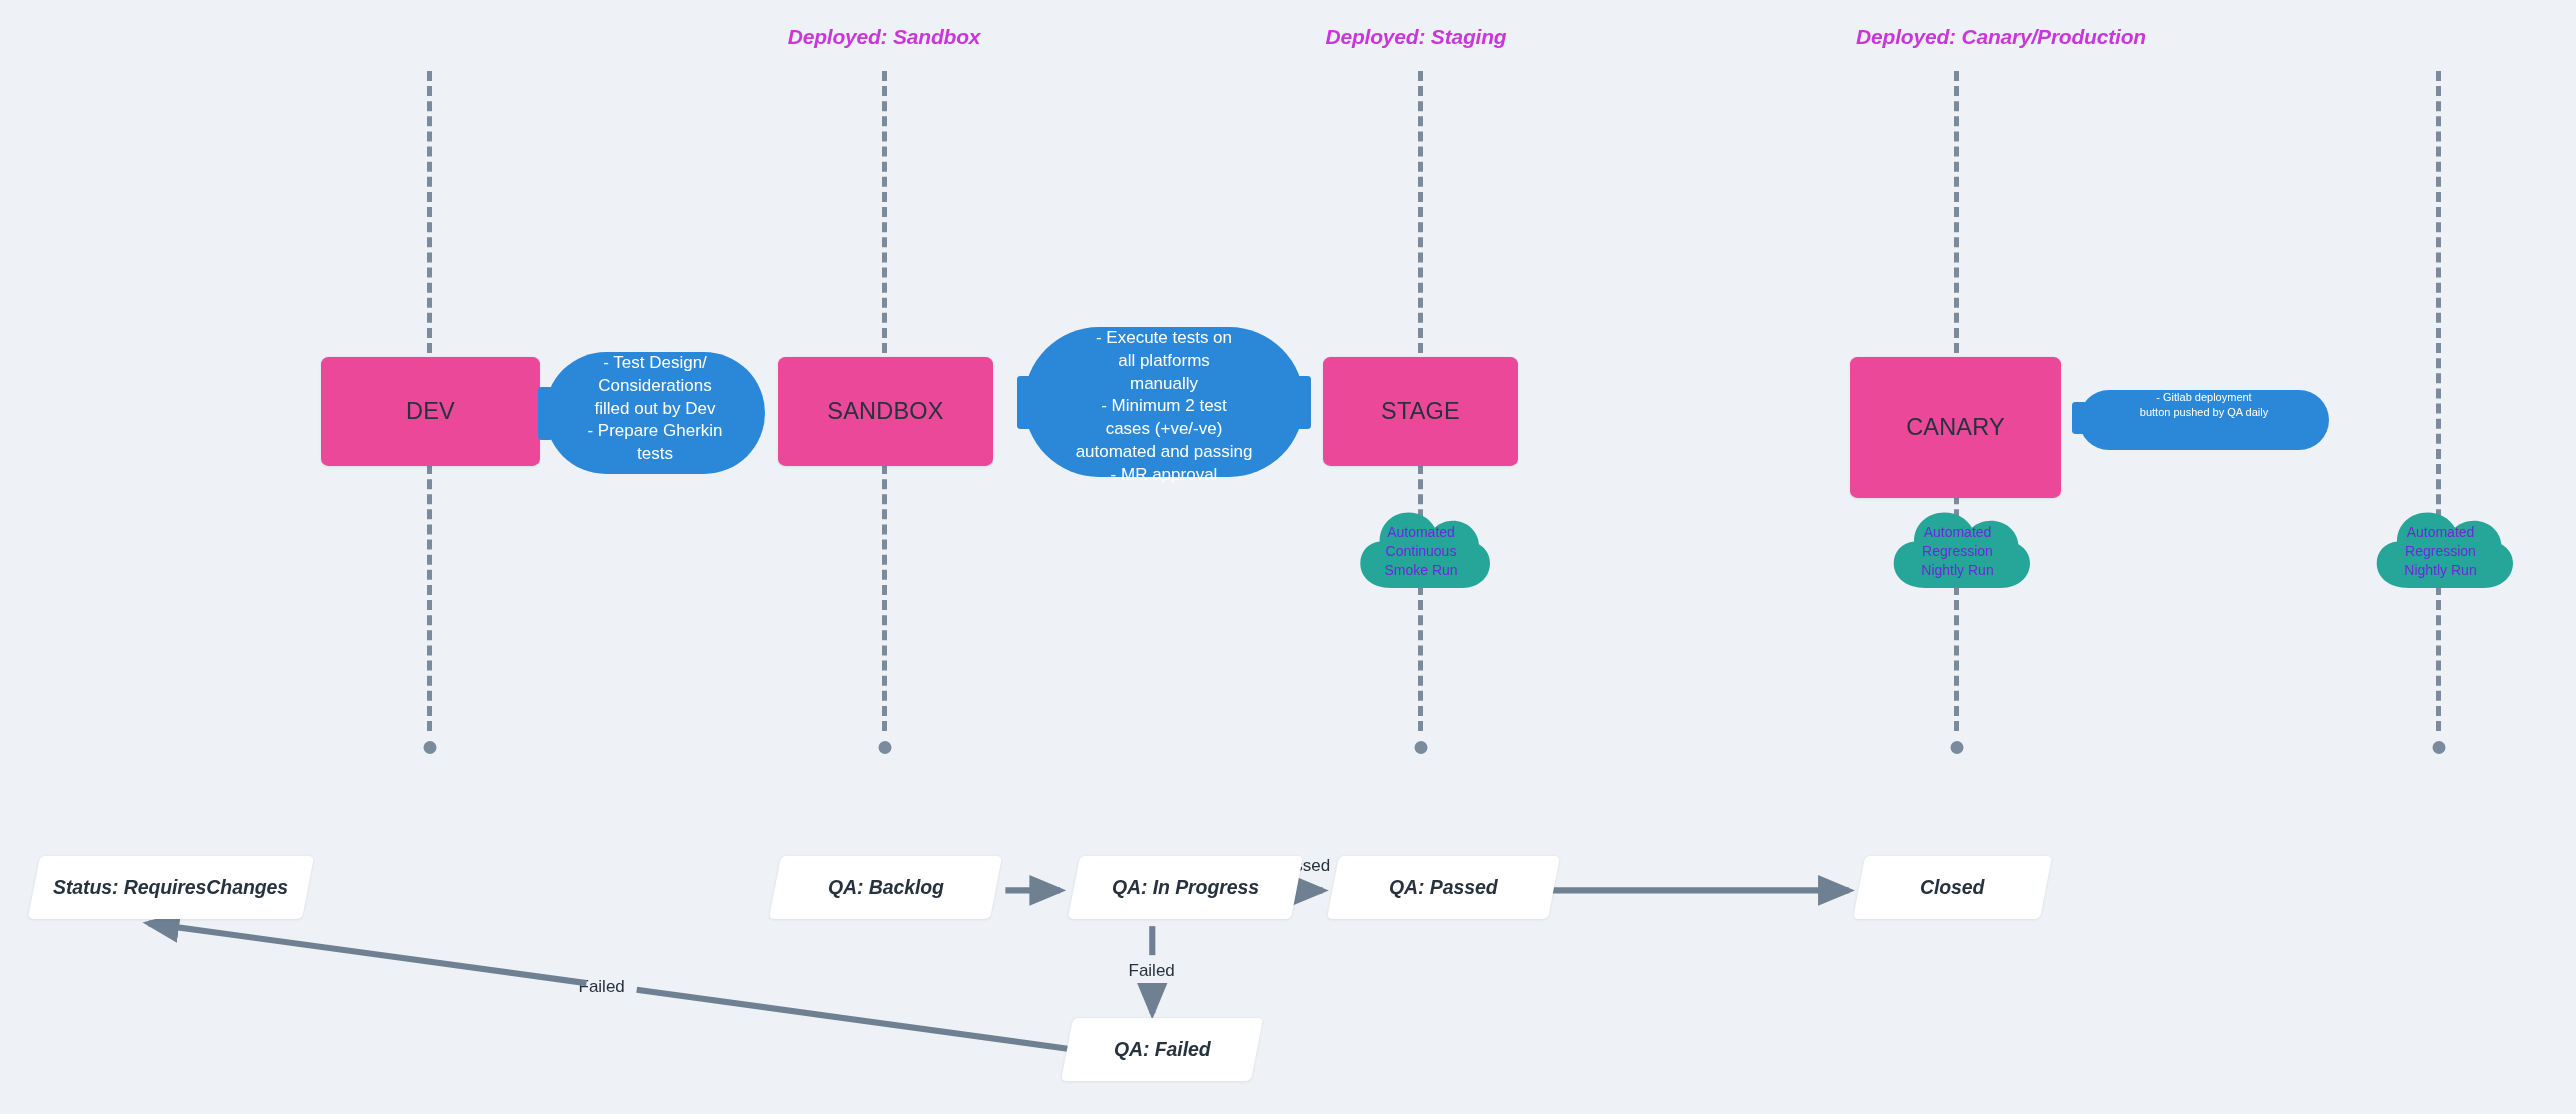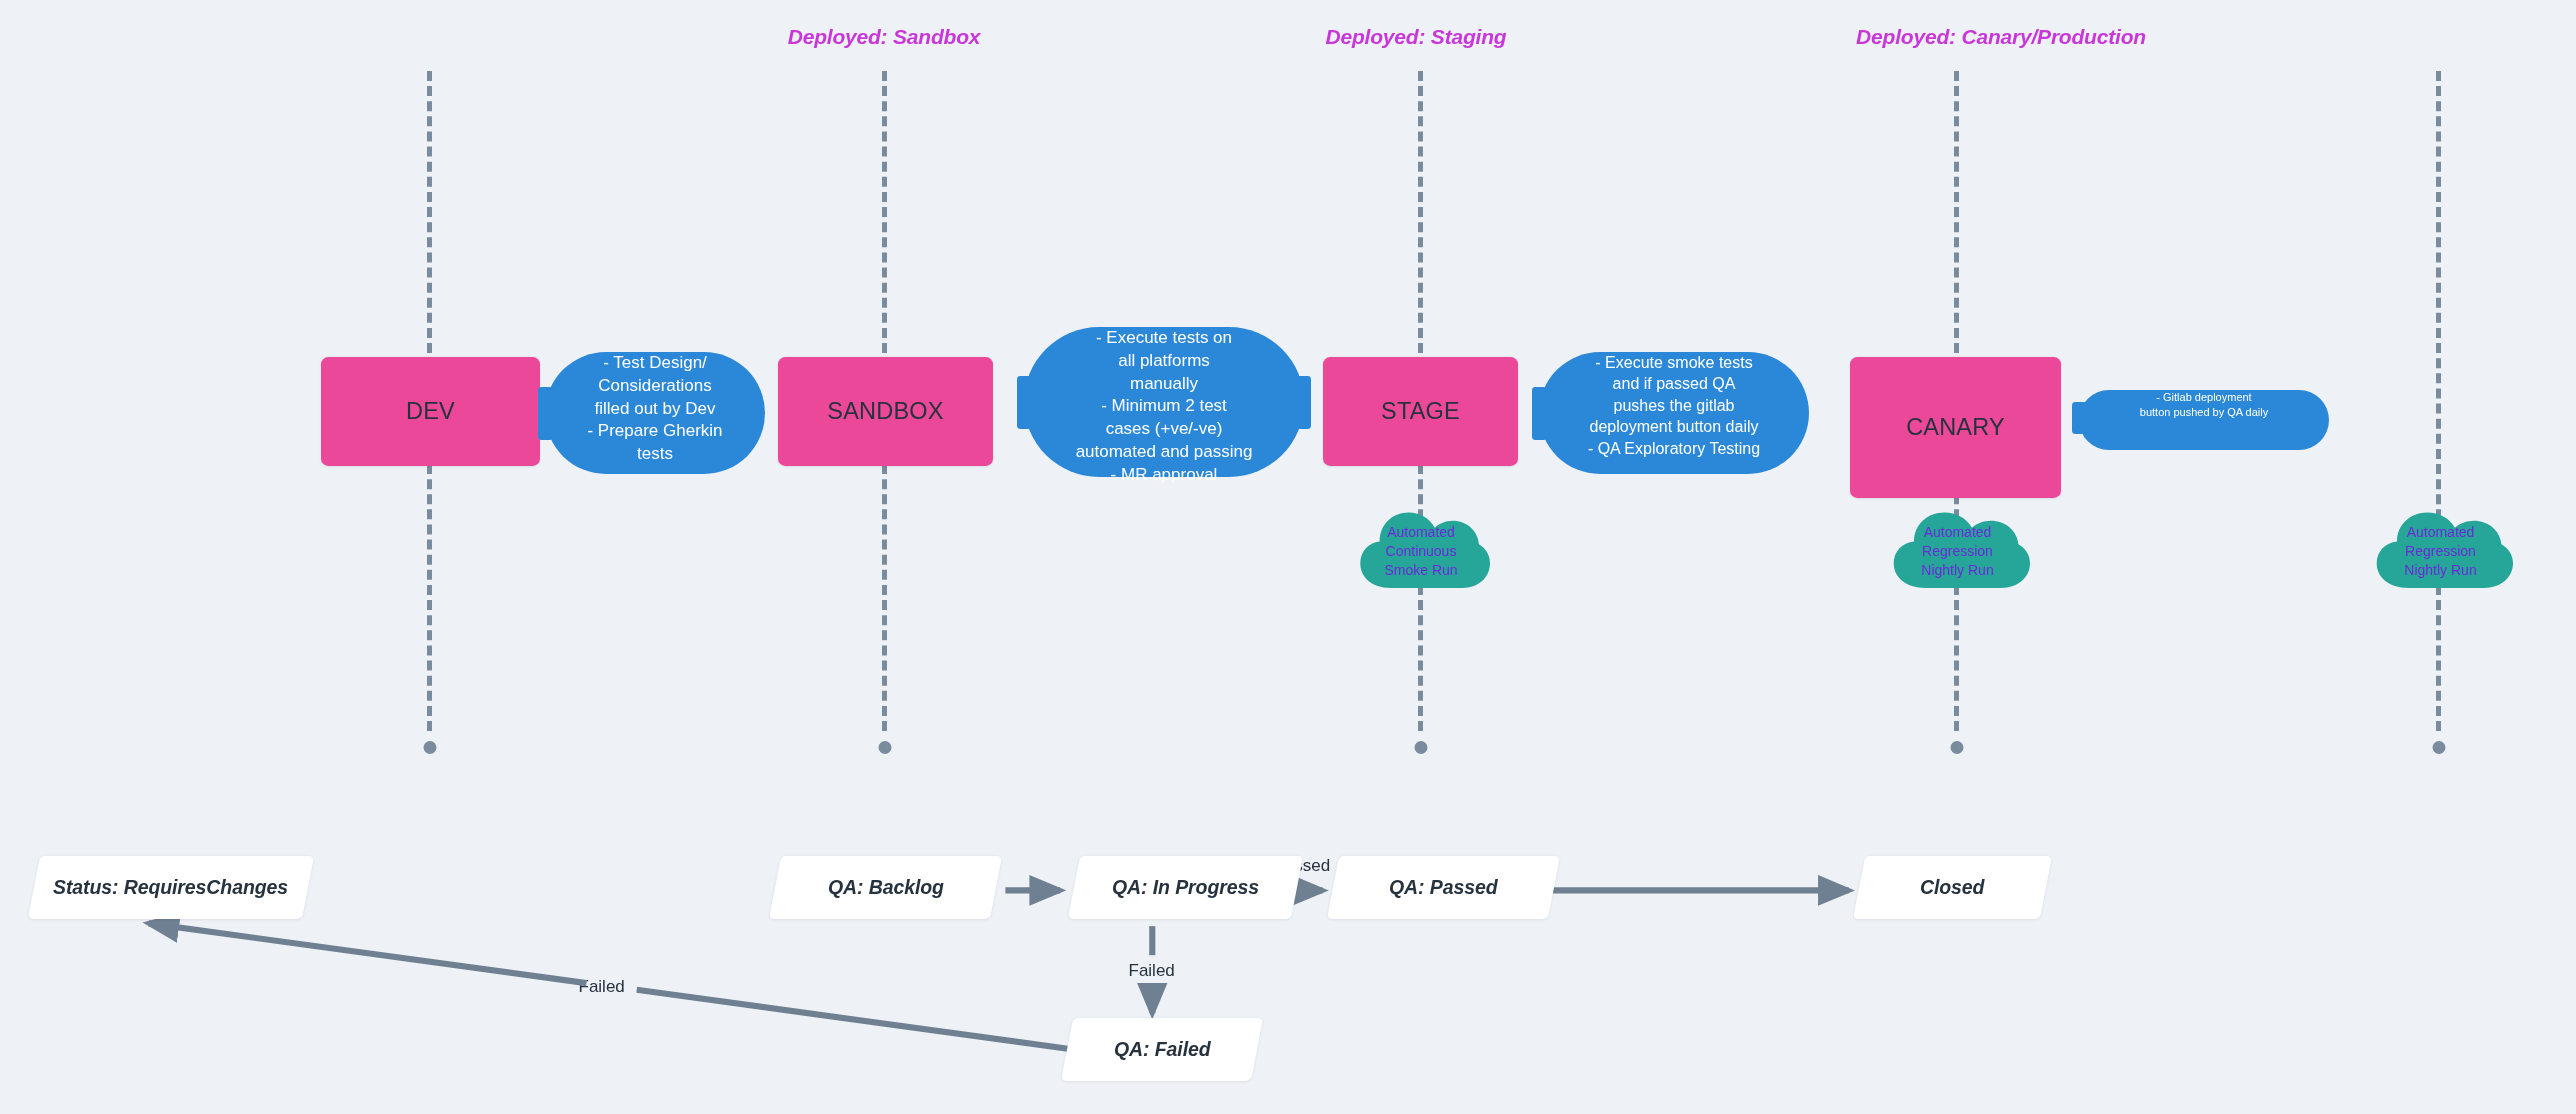--- a/index.html
+++ b/index.html
@@ -218,28 +218,20 @@
     <div class="tab-r" style="top:49px; height:53px;"></div>
     <div class="txt">- Execute tests on
 all platforms
 manually
 - Minimum 2 test
 cases (+ve/-ve)
 automated and passing
 - MR approval</div>
   </div>
 
-  <div class="blue-note" style="left:1539px; top:352px; width:270px; height:122px; font-size:16px;">
-    <div class="tab-l" style="top:35px; height:53px;"></div>
-    <div class="txt">- Execute smoke tests
-and if passed  QA
-pushes the  gitlab
-deployment button daily
-- QA Exploratory Testing</div>
-  </div>
 
   <div class="blue-note" style="left:2079px; top:390px; width:250px; height:60px; font-size:11px;">
     <div class="tab-l" style="top:12.3px; height:32px;"></div>
     <div class="txt">- Gitlab deployment
 button pushed by QA daily</div>
   </div>
 
   <div class="green-cloud" style="left:1352px; top:503px; width:138px; height:96px;">
     <svg width="138" height="96" viewBox="0 0 100 70" preserveAspectRatio="none">
       <path fill="#26a699" d="M28 62 C14 62 6 54 6 44 C6 35 12 29 20 28 C20 16 29 7 41 7

